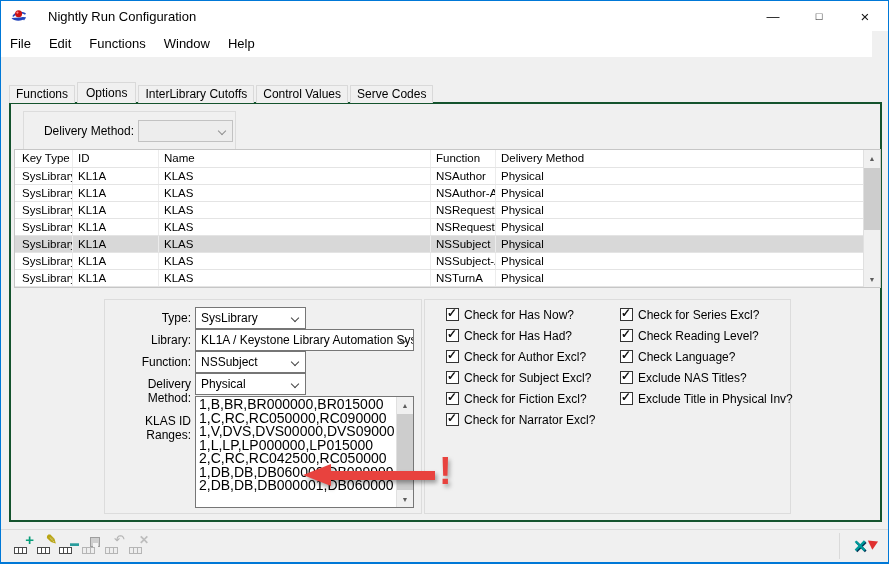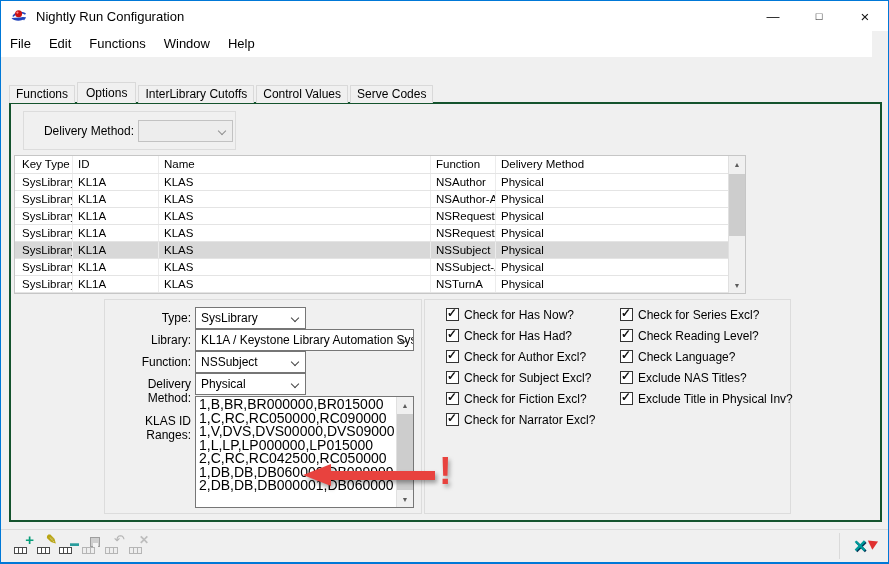--- a/index.html
+++ b/index.html
@@ -5,21 +5,21 @@
   * { margin:0; padding:0; box-sizing:border-box; }
   html,body { background:#cfcfcf; font-family:"Liberation Sans", sans-serif; }
   .window {
     position:relative; width:889px; height:564px; background:#f0f0f0;
     border:1px solid #0078d7; border-bottom-width:2px; overflow:hidden;
     font-size:12px; color:#000;
   }
   
   .titlebar { position:absolute; top:0; left:0; right:0; height:30px; background:#fff; display:flex; align-items:center; }
   .app-icon { width:18px; height:18px; margin-left:9px; flex:0 0 auto; }
-  .title-text { margin-left:8px; font-size:13px; }
+  .title-text { margin-left:20px; font-size:13px; }
   .win-btns { margin-left:auto; display:flex; height:30px; }
   .win-btn { width:46px; height:30px; display:flex; align-items:center; justify-content:center; font-size:13px; color:#111; }
   .win-btn.max { font-size:11px; }
   .win-btn.close { font-size:15px; }
   
   .menubar { position:absolute; top:30px; left:0; right:16px; height:26px; background:#fff; display:flex; align-items:center; font-size:13px; }
   .menu-item { padding:0 9px; height:22px; line-height:22px; }
   
   .tabs { position:absolute; left:8px; top:81px; height:21px; display:flex; align-items:flex-end; z-index:3; }
   .tab { height:18px; line-height:17px; padding:0 6px; background:#f0f0f0; border:1px solid #d9d9d9; border-bottom:none; margin-right:2px; font-size:12px; border-radius:1px 1px 0 0; }
@@ -27,21 +27,21 @@
   .tabpage { position:absolute; left:8px; top:101px; width:873px; height:420px; border:2px solid #14532d; background:#f0f0f0; }
   
   .gb { position:absolute; border:1px solid #dcdcdc; background:#f0f0f0; }
   .gb-top { left:12px; top:7px; width:213px; height:39px; }
   .lbl { position:absolute; text-align:right; font-size:12px; color:#000; }
   .combo { position:absolute; height:22px; background:#fff; border:1px solid #767676; font-size:12px; line-height:20px; padding:0 18px 0 5px; overflow:hidden; white-space:nowrap; }
   .combo.disabled { background:#ededed; border-color:#c2c2c2; color:#777; }
   .chev { position:absolute; right:7px; top:7px; width:6px; height:6px; border-right:1.4px solid #444; border-bottom:1.4px solid #444; transform:rotate(45deg); }
   .combo.disabled .chev { border-color:#909090; }
   
-  .grid { position:absolute; left:3px; top:51px; width:732px; height:139px; background:#fff; border:1px solid #c6c6c6; }
+  .grid { position:absolute; left:3px; top:45px; width:867px; height:139px; background:#fff; border:1px solid #c6c6c6; }
   .grid-scroll-pad { position:absolute; right:17px; left:0; top:0; bottom:0; overflow:hidden; }
   .g-row { display:grid; grid-template-columns:58px 86px 272px 65px auto; height:17px; line-height:16px; border-bottom:1px solid #e4e4e4; }
   .g-row.header { height:18px; line-height:17px; }
   .g-row > span { padding-left:5px; border-right:1px solid #ececec; overflow:hidden; white-space:nowrap; font-size:11.5px; }
   .g-row > span:first-child { padding-left:7px; }
   .g-row > span:last-child { border-right:none; }
   .g-row.selected { background:#d8d8d8; }
   
   .vscroll { position:absolute; right:0; top:0; bottom:0; width:17px; background:#f0f0f0; border-left:1px solid #e0e0e0; }
   .sb-btn { position:absolute; left:0; width:16px; height:16px; display:flex; align-items:center; justify-content:center; font-size:7px; color:#5c5c5c; }

